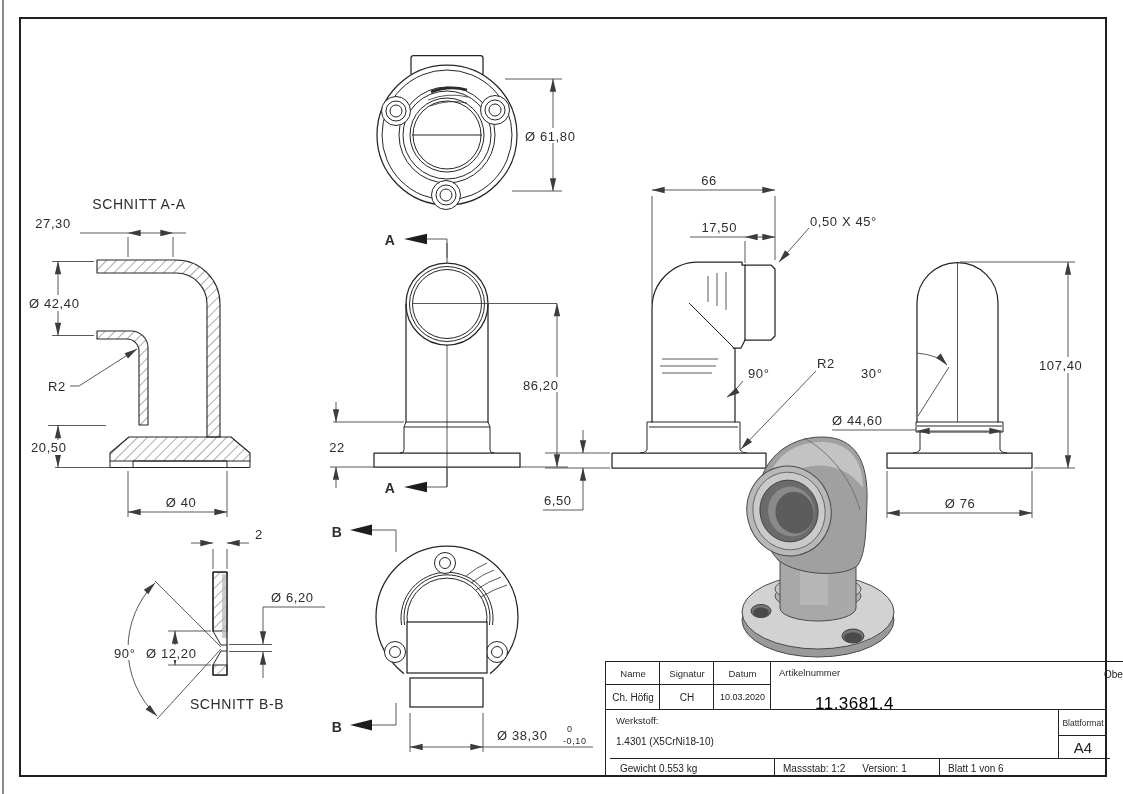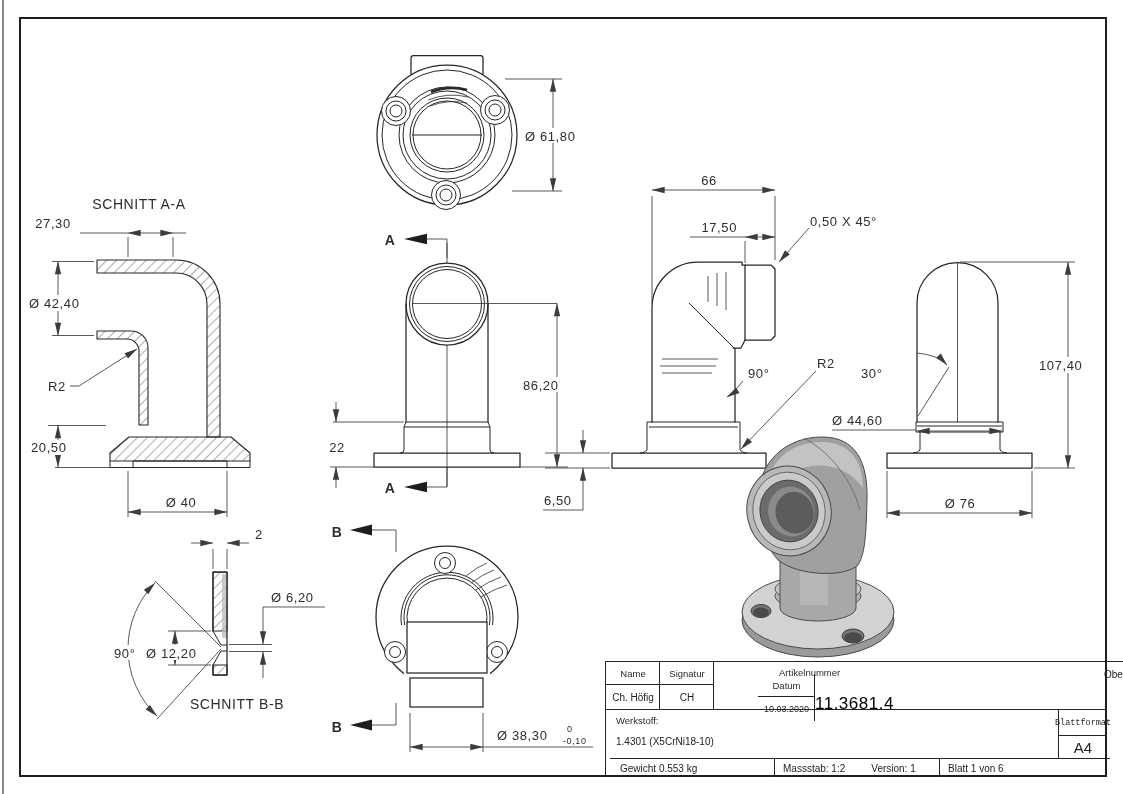--- a/index.html
+++ b/index.html
@@ -292,45 +292,45 @@
   <div class="tblock">
 
     <div class="tb-abs bR" style="left:0;top:0;width:54px;height:47px;">
       <div class="tb-abs bB ctr lbl" style="left:0;top:0;width:54px;height:23px;">Name</div>
       <div class="tb-abs ctr" style="left:0;top:23px;width:54px;height:24px;">Ch. Höfig</div>
     </div>
     <div class="tb-abs bR" style="left:54px;top:0;width:54px;height:47px;">
       <div class="tb-abs bB ctr lbl" style="left:0;top:0;width:54px;height:23px;">Signatur</div>
       <div class="tb-abs ctr" style="left:0;top:23px;width:54px;height:24px;">CH</div>
     </div>
-    <div class="tb-abs bR" style="left:108px;top:12px;width:57px;height:47px;margin-left:44px;">
+    <div class="tb-abs bR" style="left:108px;top:0;width:57px;height:47px;">
       <div class="tb-abs bB ctr lbl" style="left:0;top:0;width:57px;height:23px;">Datum</div>
       <div class="tb-abs ctr" style="left:0;top:23px;width:57px;height:24px;font-size:9px;">10.03.2020</div>
     </div>
     <div class="tb-abs" style="left:165px;top:0;width:335px;height:47px;">
       <span class="tb-abs lbl" style="left:8px;top:5px;">Artikelnummer</span>
       <span class="tb-abs artnum" style="left:12px;top:32px;margin-left:32px;">11.3681.4</span>
       <span class="tb-abs" style="left:333px;top:7px;">Oberfläche:</span>
 
     </div>
 
     <div class="tb-abs" style="left:0;top:47px;width:500px;height:49px;border-top:1.2px solid #222;">
       <span class="tb-abs lbl" style="left:10px;top:5px;">Werkstoff:</span>
       <span class="tb-abs" style="left:10px;top:26px;">1.4301 (X5CrNi18-10)</span>
       <div class="tb-abs bL" style="left:452px;top:0;width:48px;height:49px;">
-        <div class="tb-abs bB ctr lbl" style="left:0;top:0;width:48px;height:26px;font-size:8.5px;font-family:Liberation Mono, monospace;">Blattformat</div>
+        <div class="tb-abs bB ctr lbl" style="left:0;top:0;width:48px;height:26px;font-size:8.5px;">Blattformat</div>
         <div class="tb-abs ctr a4" style="left:0;top:26px;width:48px;height:23px;">A4</div>
       </div>
     </div>
 
     <div class="tb-abs" style="left:4px;top:96px;width:500px;height:18px;border-top:1.2px solid #222;">
       <div class="tb-abs bR" style="left:0;top:0;width:165px;height:18px;display:flex;align-items:center;">
         <span style="padding-left:10px;">Gewicht 0.553 kg</span>
       </div>
-      <div class="tb-abs bR" style="left:165px;top:0;width:165px;height:18px;display:flex;align-items:center;gap:26px;">
+      <div class="tb-abs bR" style="left:165px;top:0;width:165px;height:18px;display:flex;align-items:center;gap:17px;">
         <span style="padding-left:8px;">Massstab: 1:2</span>
         <span>Version: 1</span>
       </div>
       <div class="tb-abs" style="left:330px;top:0;width:170px;height:18px;display:flex;align-items:center;">
         <span style="padding-left:8px;">Blatt 1 von 6</span>
       </div>
     </div>
   </div>
 </div>
 

